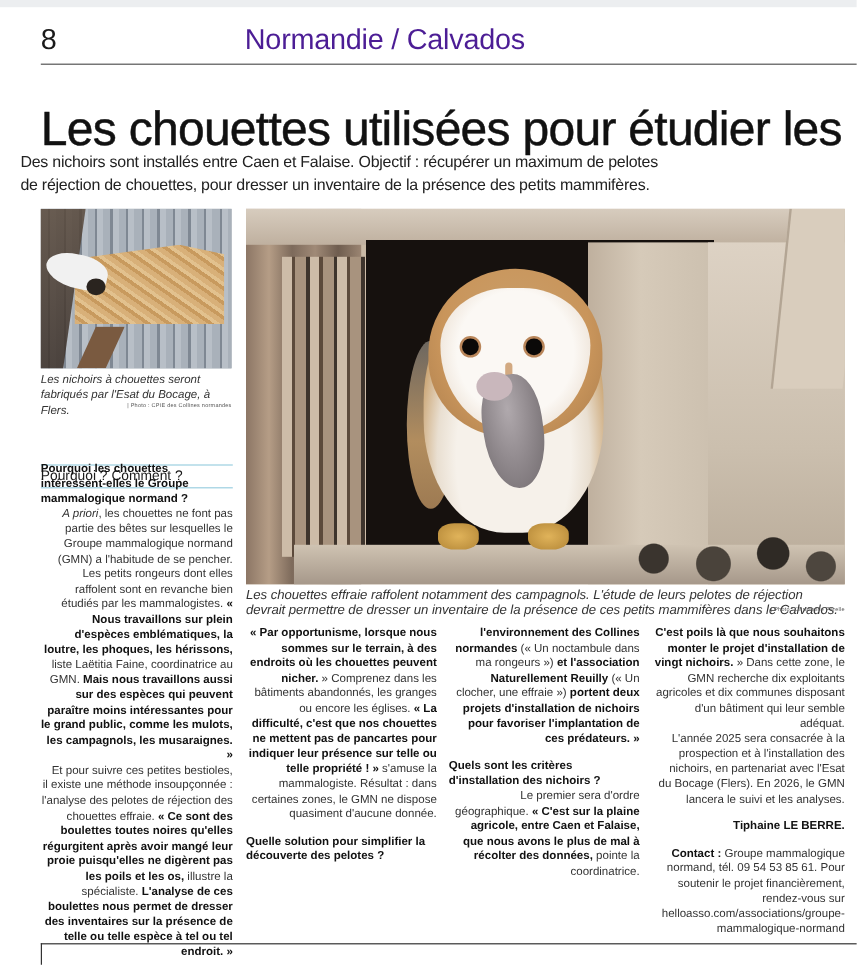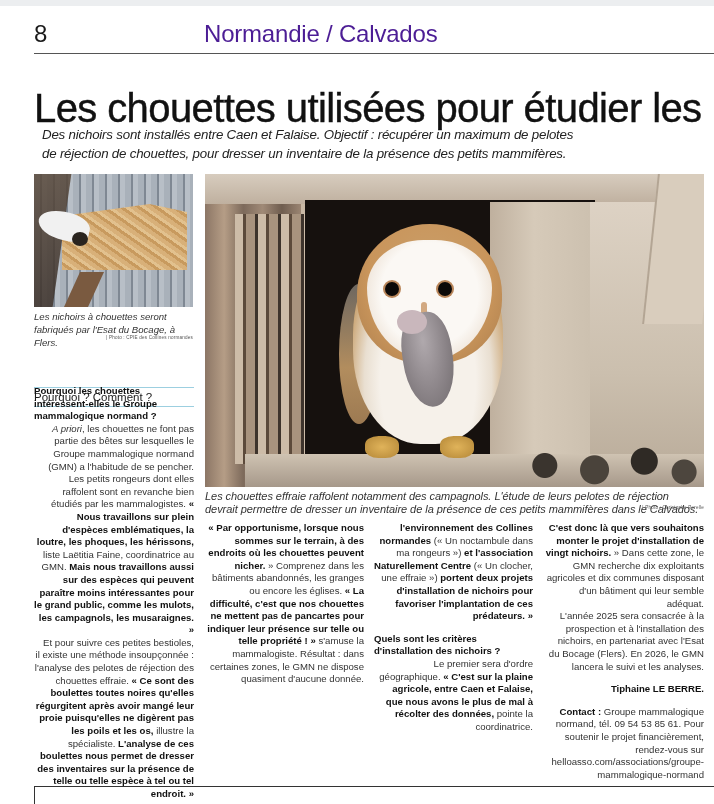--- a/index.html
+++ b/index.html
@@ -6,21 +6,21 @@
     html, body { width: 714px; height: 804px; background: #ffffff; overflow: hidden; }
     body { font-family: "Liberation Sans", sans-serif; color: #1a1a1a; position: relative; }
 
     .topbar { position: absolute; left: 0; top: 0; width: 714px; height: 6px; background: #eceef0; }
 
     .header { position: absolute; left: 34px; top: 18px; width: 680px; height: 36px; border-bottom: 1.5px solid #555; }
     .page-num { position: absolute; left: 0; top: 2px; font-size: 24px; font-weight: 400; color: #1a1a1a; }
     .section { position: absolute; left: 170px; top: 2px; font-size: 24px; font-weight: 400; color: #4c1d95; letter-spacing: -0.2px; }
 
     .headline { position: absolute; left: 34px; top: 86px; width: 680px; font-size: 40px; font-weight: 400; letter-spacing: -0.6px; color: #111; -webkit-text-stroke: 0.4px #111; white-space: nowrap; }
-    .standfirst { position: absolute; left: 42px; top: 125px; width: 600px; font-size: 13.3px; line-height: 19px; color: #222; letter-spacing: -0.2px; font-style: italic; }
+    .standfirst { position: absolute; left: 17px; top: 125px; width: 600px; font-size: 13.3px; line-height: 19px; color: #222; letter-spacing: -0.2px; }
 
     
     .photo-small { position: absolute; left: 34px; top: 174px; width: 159px; height: 133px; overflow: hidden; background: #9aa3ad; }
     .photo-small .siding { position: absolute; inset: 0; background: repeating-linear-gradient(90deg, #a9b1ba 0 6px, #7f8893 6px 8px, #b8bfc7 8px 13px); }
     .photo-small .beam { position: absolute; left: 0; top: 0; width: 40px; height: 133px; background: linear-gradient(160deg, #5b4b3d, #3a2f28); transform: skewX(-8deg); left: -12px; opacity: 0.85; }
     .photo-small .board { position: absolute; left: 28px; top: 30px; width: 125px; height: 66px; background: repeating-linear-gradient(35deg, #d8b079 0 4px, #c89a5e 4px 7px, #e2c18e 7px 10px); clip-path: polygon(0 18%, 70% 0, 100% 12%, 100% 100%, 0 100%); }
     .photo-small .paper { position: absolute; left: 4px; top: 38px; width: 52px; height: 28px; background: #f1f1f1; border-radius: 50% 50% 40% 60%; transform: rotate(12deg); }
     .photo-small .hole { position: absolute; left: 38px; top: 58px; width: 16px; height: 14px; background: #2a241f; border-radius: 50%; }
     .photo-small .post { position: absolute; left: 30px; top: 98px; width: 40px; height: 35px; background: #7a5a40; clip-path: polygon(40% 0, 100% 0, 60% 100%, 0 100%); }
 
@@ -134,31 +134,32 @@
   <p class="q">Pourquoi les chouettes intéressent-elles le Groupe mammalogique normand ?</p>
   <p><i>A priori</i><span>, les chouettes ne font pas partie des bêtes sur lesquelles le Groupe mammalogique normand (GMN) a l'habitude de se pencher. Les petits rongeurs dont elles raffolent sont en revanche bien étudiés par les mammalogistes. </span><b>« Nous travaillons sur plein d'espèces emblématiques, la loutre, les phoques, les hérissons,</b><span> liste Laëtitia Faine, coordinatrice au GMN. </span><b>Mais nous travaillons aussi sur des espèces qui peuvent paraître moins intéressantes pour le grand public, comme les mulots, les campagnols, les musaraignes. »</b></p>
   <p class="indent"><span>Et pour suivre ces petites bestioles, il existe une méthode insoupçonnée : l'analyse des pelotes de réjection des chouettes effraie. </span><b>« Ce sont des boulettes toutes noires qu'elles régurgitent après avoir mangé leur proie puisqu'elles ne digèrent pas les poils et les os,</b><span> illustre la spécialiste. </span><b>L'analyse de ces boulettes nous permet de dresser des inventaires sur la présence de telle ou telle espèce à tel ou tel endroit. »</b></p>
   <div class="gap"></div>
 
 </div>
 
 <div class="col col2">
   <p><b>« Par opportunisme, lorsque nous sommes sur le terrain, à des endroits où les chouettes peuvent nicher.</b><span> » Comprenez dans les bâtiments abandonnés, les granges ou encore les églises. </span><b>« La difficulté, c'est que nos chouettes ne mettent pas de pancartes pour indiquer leur présence sur telle ou telle propriété ! »</b><span> s'amuse la mammalogiste. Résultat : dans certaines zones, le GMN ne dispose quasiment d'aucune donnée.</span></p>
   <div class="gap"></div>
+  <p class="q">Quelle solution pour simplifier la découverte des pelotes ?</p>
 </div>
 
 <div class="col col3">
-  <p><b>l'environnement des Collines normandes</b><span> (« Un noctambule dans ma rongeurs ») </span><b>et l'association Naturellement Centre</b><span> (« Un clocher, une effraie ») </span><b>portent deux projets d'installation de nichoirs pour favoriser l'implantation de ces prédateurs. »</b></p>
+  <p><b>l'environnement des Collines normandes</b><span> (« Un noctambule dans ma rongeurs ») </span><b>et l'association Naturellement Reuilly</b><span> (« Un clocher, une effraie ») </span><b>portent deux projets d'installation de nichoirs pour favoriser l'implantation de ces prédateurs. »</b></p>
   <div class="gap"></div>
   <p class="q">Quels sont les critères d'installation des nichoirs ?</p>
   <p><span>Le premier sera d'ordre géographique. </span><b>« C'est sur la plaine agricole, entre Caen et Falaise, que nous avons le plus de mal à récolter des données,</b><span> pointe la coordinatrice.</span></p>
 </div>
 
 <div class="col col4">
-  <p><b>C'est donc là que vers souhaitons monter le projet d'installation de vingt nichoirs.</b><span> » Dans cette zone, le GMN recherche dix exploitants agricoles et dix communes disposant d'un bâtiment qui leur semble adéquat.</span></p>
+  <p><b>C'est poils là que nous souhaitons monter le projet d'installation de vingt nichoirs.</b><span> » Dans cette zone, le GMN recherche dix exploitants agricoles et dix communes disposant d'un bâtiment qui leur semble adéquat.</span></p>
   <p class="indent">L'année 2025 sera consacrée à la prospection et à l'installation des nichoirs, en partenariat avec l'Esat du Bocage (Flers). En 2026, le GMN lancera le suivi et les analyses.</p>
   <div class="gap"></div>
   <p class="sig">Tiphaine LE BERRE.</p>
   <div class="gap"></div>
   <p><b>Contact :</b><span> Groupe mammalogique normand, tél. 09 54 53 85 61. Pour soutenir le projet financièrement, rendez-vous sur helloasso.com/associations/groupe-mammalogique-normand</span></p>
 </div>
 
 <div class="bottom-box"></div>
 
 </body></html>

